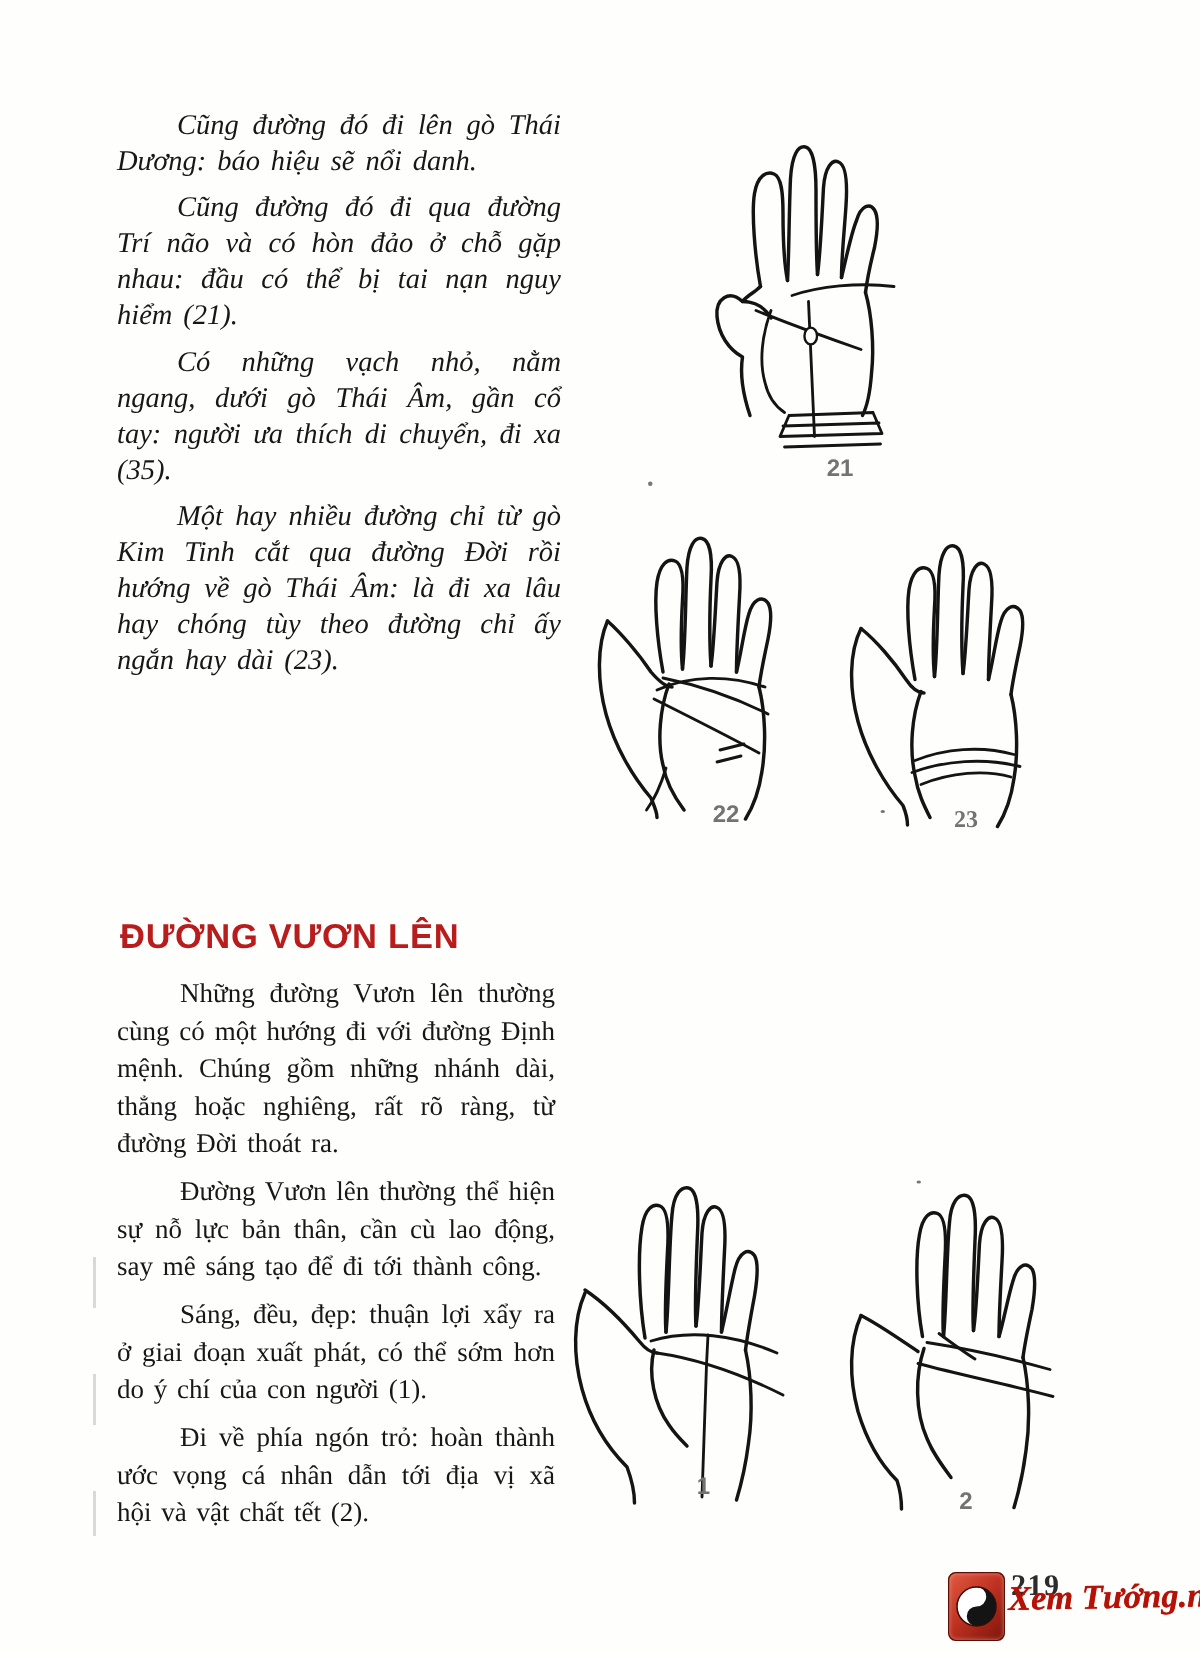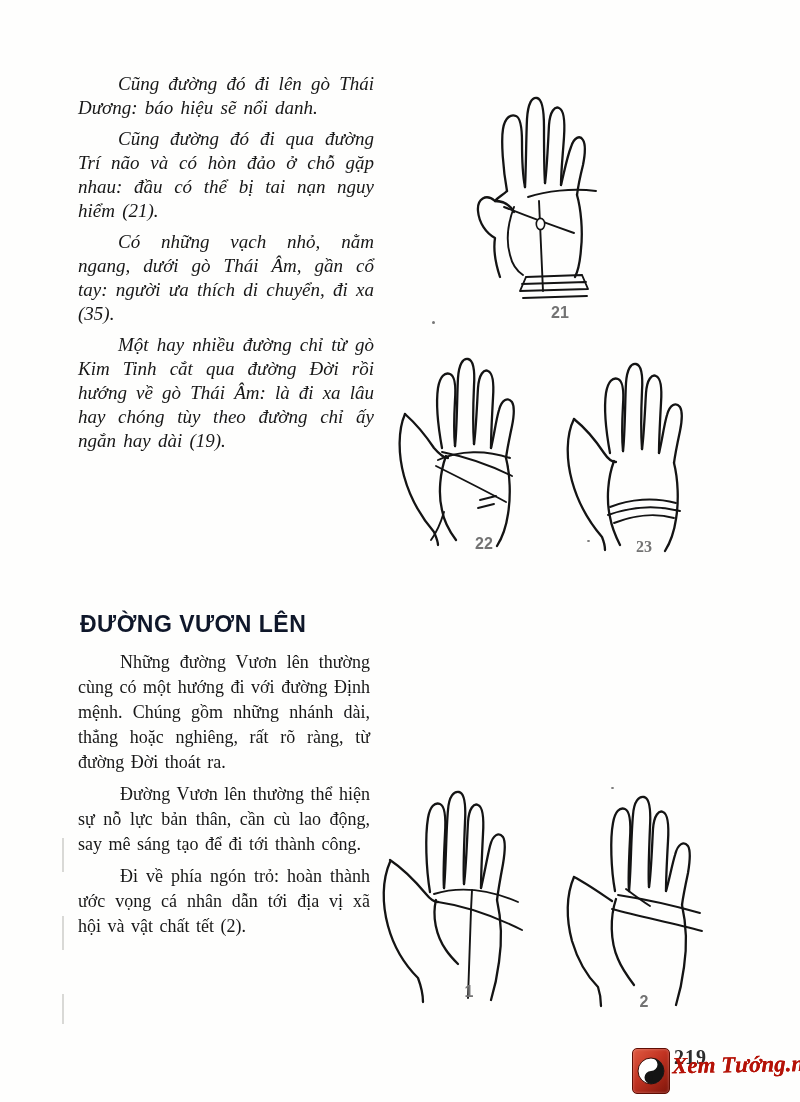--- a/index.html
+++ b/index.html
@@ -10,21 +10,21 @@
   }
   
   .col-top{position:absolute;left:78px;top:72px;width:296px;}
   .col-top p{
     margin:0 0 7px 0;font-size:19px;line-height:24px;text-indent:40px;
     text-align:justify;word-spacing:2.5px;font-style:italic;
   }
   h2.section-heading{
     position:absolute;left:80px;top:611px;margin:0;
     font-family:"Liberation Sans","DejaVu Sans",sans-serif;
-    font-size:23px;font-weight:800;letter-spacing:.5px;color:#0f172a;
+    font-size:23px;font-weight:800;letter-spacing:.5px;color:#b91c1c;
   }
   .section2{position:absolute;left:78px;top:650px;width:664px;}
   .section2 p{
     margin:0 0 7px 0;font-size:18px;line-height:25px;text-indent:42px;
     text-align:justify;word-spacing:2px;
   }
   .fig-spacer{float:right;width:372px;height:262px;margin-top:110px;}
   
   figure.hand{position:absolute;margin:0;padding:0;}
   figure.hand svg{display:block;}
@@ -61,21 +61,21 @@
 </style>
 </head>
 <body>
 
 <div class="page">
 
   <div class="col-top">
     <p>Cũng đường đó đi lên gò Thái Dương: báo hiệu sẽ nổi danh.</p>
     <p>Cũng đường đó đi qua đường Trí não và có hòn đảo ở chỗ gặp nhau: đầu có thể bị tai nạn nguy hiểm (21).</p>
     <p>Có những vạch nhỏ, nằm ngang, dưới gò Thái Âm, gần cổ tay: người ưa thích di chuyển, đi xa (35).</p>
-    <p>Một hay nhiều đường chỉ từ gò Kim Tinh cắt qua đường Đời rồi hướng về gò Thái Âm: là đi xa lâu hay chóng tùy theo đường chỉ ấy ngắn hay dài (19).</p>
+    <p>Một hay nhiều đường chỉ từ gò Kim Tinh cắt qua đường Đời rồi hướng về gò Thái Âm: là đi xa lâu hay chóng tùy theo đường chỉ ấy ngắn hay dài (23).</p>
   </div>
 
   <figure class="hand" style="left:470px;top:85px;">
     <svg width="140" height="222" viewBox="0 0 140 222">
       <path class="stroke" d="M37,106 C33,84 31,56 33,44 C35,32 41,29 46,31 C51,33 52,44 52,57 C52,74 53,92 55,102"></path>
       <path class="stroke" d="M55,102 C56,86 56,56 57,34 C58,18 62,12 67,13 C72,14 74,26 74,42 C74,62 74,84 75,98"></path>
       <path class="stroke" d="M75,98 C77,84 78,58 79,40 C80,26 85,21 89,23 C94,25 95,37 94,52 C93,68 91,86 91,100"></path>
       <path class="stroke" d="M91,100 C94,88 97,72 101,62 C104,52 110,50 113,55 C116,60 115,70 113,80 C110,92 108,102 107,110"></path>
       <path class="stroke" d="M107,110 C111,124 113,146 111,164 C110,178 108,186 105,192"></path>
       <path class="stroke" d="M37,106 C33,110 28,112 25,116 C16,108 7,114 8,126 C9,138 16,148 25,153 C23,166 26,180 30,192"></path>
@@ -125,20 +125,21 @@
     </svg>
     <figcaption style="left:64px;top:183px;font-family:Liberation Serif, serif;">23</figcaption>
   </figure>
 
   <h2 class="section-heading">ĐƯỜNG VƯƠN LÊN</h2>
 
   <div class="section2">
     <div class="fig-spacer"></div>
     <p>Những đường Vươn lên thường cùng có một hướng đi với đường Định mệnh. Chúng gồm những nhánh dài, thẳng hoặc nghiêng, rất rõ ràng, từ đường Đời thoát ra.</p>
     <p>Đường Vươn lên thường thể hiện sự nỗ lực bản thân, cần cù lao động, say mê sáng tạo để đi tới thành công.</p>
+    <p>Sáng, đều, đẹp: thuận lợi xẩy ra ở giai đoạn xuất phát, có thể sớm hơn do ý chí của con người (1).</p>
     <p>Đi về phía ngón trỏ: hoàn thành ước vọng cá nhân dẫn tới địa vị xã hội và vật chất tết (2).</p>
   </div>
 
   <figure class="hand" style="left:378px;top:790px;">
     <svg width="150" height="215" viewBox="0 0 150 215">
       <path class="stroke" d="M12,72 C4,90 4,114 10,136 C16,158 28,176 40,188 C43,196 45,204 45,212"></path>
       <path class="stroke" d="M12,70 C24,78 38,92 48,104 C52,109 56,112 60,112"></path>
       <path class="stroke" d="M58,110 C54,126 58,146 68,160 C72,166 76,170 80,174"></path>
       <path class="stroke" d="M52,102 C48,78 47,46 50,28 C52,16 57,12 62,14 C67,16 68,28 67,44 C66,64 65,86 66,98"></path>
       <path class="stroke" d="M66,98 C68,80 68,40 70,20 C71,6 76,1 81,2 C86,3 88,14 87,32 C86,56 85,80 86,94"></path>

